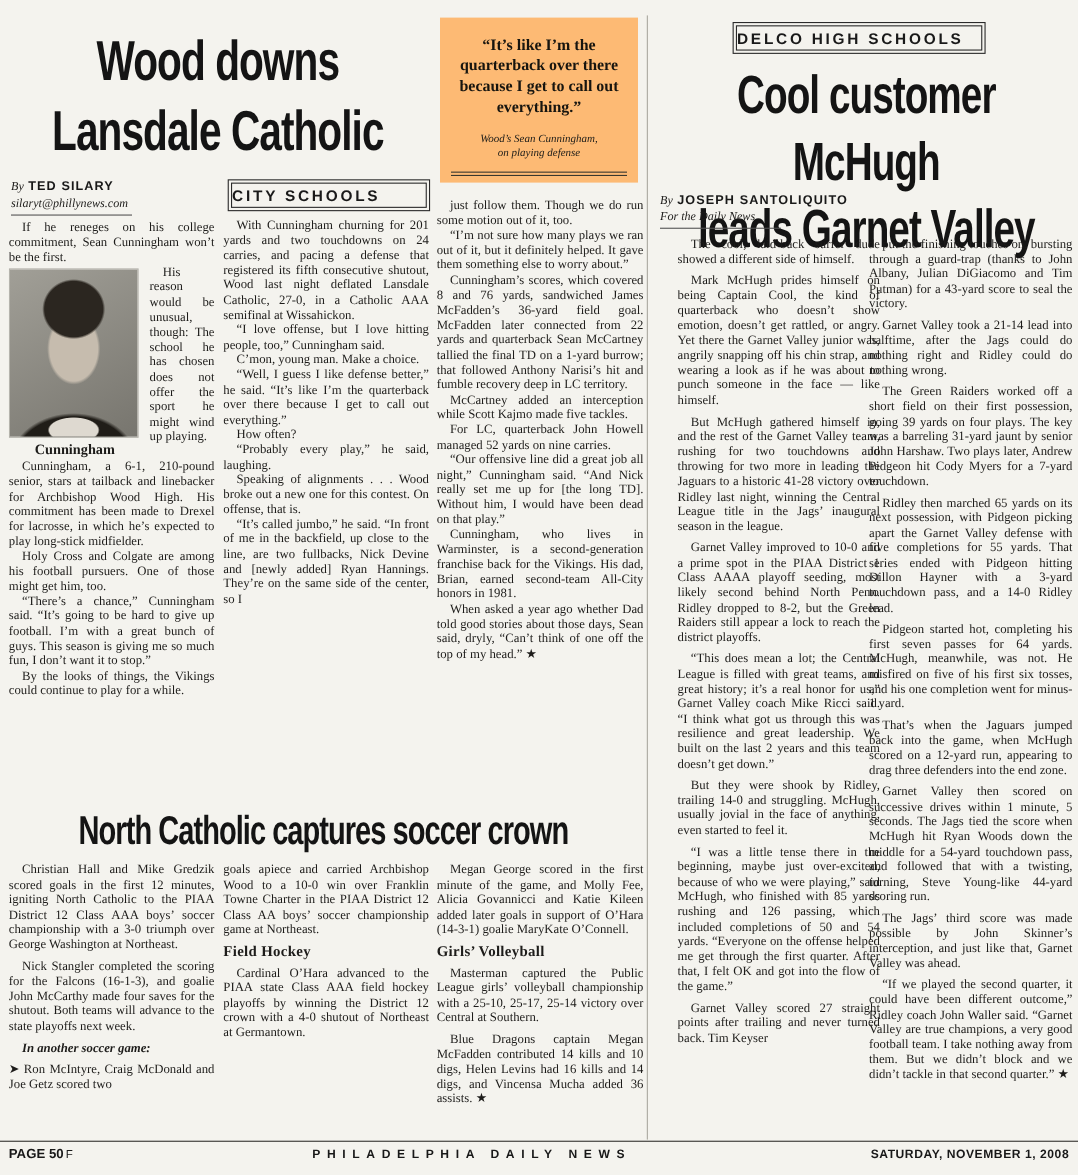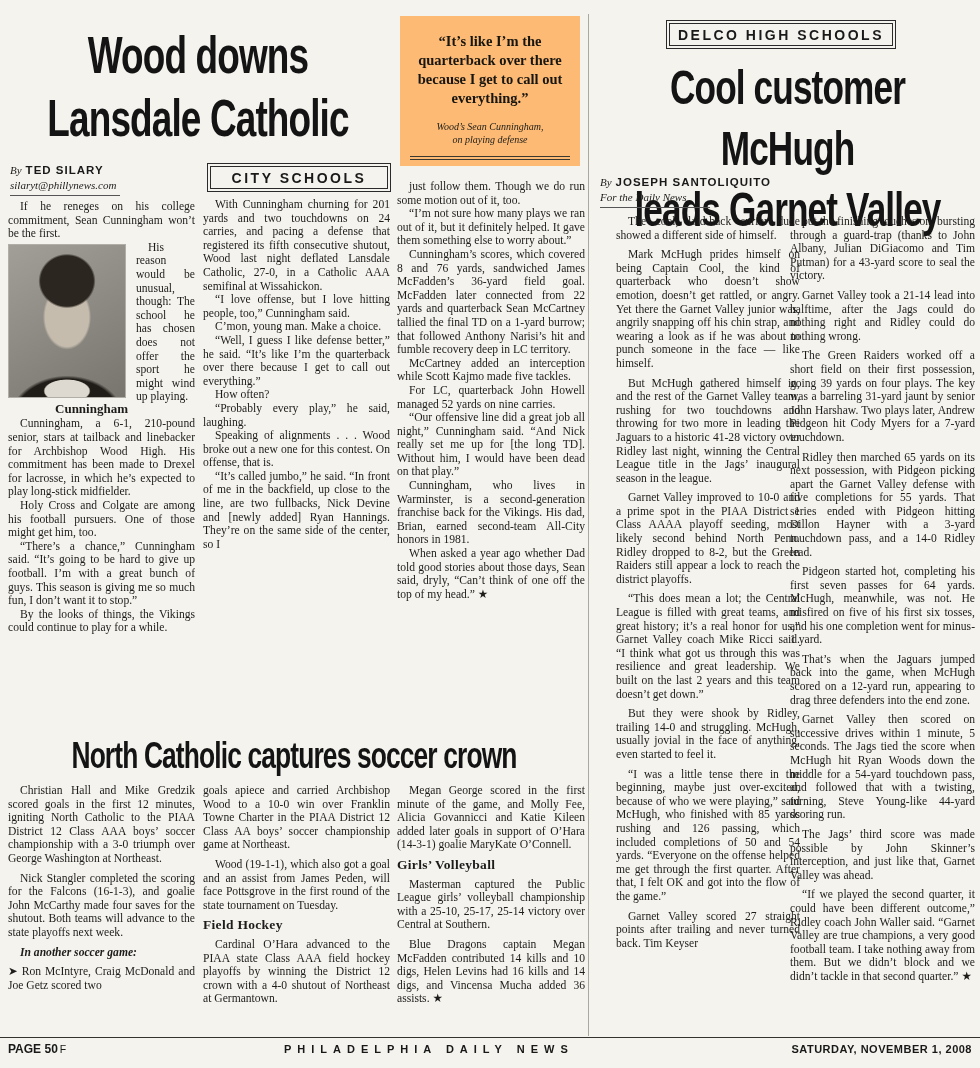--- a/index.html
+++ b/index.html
@@ -7,21 +7,21 @@
        font-family:"Liberation Serif",serif;color:#1d1c1a;}
   .abs{position:absolute;}
 
   
   .headline{font-family:"Liberation Sans",sans-serif;font-weight:700;color:#141414;
             text-align:center;letter-spacing:-1px;}
   .cond{transform:scale(0.88,1.22);transform-origin:50% 0;}
 
   
   .kicker-outer{border:1px solid #2a2a2a;padding:2px;background:#f4f3ee;}
-  .kicker-inner{border:1px solid #2a2a2a;text-align:center;
+  .kicker-inner{border:1px solid #2a2a2a;text-align:left;
                 font-family:"Liberation Sans",sans-serif;font-weight:700;
                 font-size:14px;letter-spacing:2.5px;padding:3px 0 2px;color:#191919;}
 
   
   .byline-by{font-style:italic;font-size:11px;}
   .byline-name{font-family:"Liberation Sans",sans-serif;font-weight:700;font-size:11.5px;
                letter-spacing:1px;color:#191919;}
   .byline-sub{font-style:italic;font-size:11px;margin-top:1px;}
   .byline-rule{width:110px;border-top:1px solid #555;margin-top:4px;}
 
@@ -36,21 +36,21 @@
 
   
   .photo-block{float:left;width:120px;margin:3px 8px 2px 0;}
   .photo{width:116px;height:152px;border:1px solid #b0aea7;
     background:
       radial-gradient(44px 42px at 58px 36px,#2b2620 60%,rgba(0,0,0,0) 65%),
       radial-gradient(34px 46px at 58px 72px,#c6bcae 64%,rgba(0,0,0,0) 71%),
       radial-gradient(40px 20px at 58px 146px,#ded9d0 55%,rgba(0,0,0,0) 59%),
       radial-gradient(82px 64px at 58px 176px,#201d18 66%,rgba(0,0,0,0) 71%),
       linear-gradient(150deg,#a19f97 0%,#77756e 100%);}
-  .photo-caption{font-weight:700;font-size:13px;padding-top:4px;text-align:right;}
+  .photo-caption{font-weight:700;font-size:13px;padding-top:4px;text-align:center;}
 
   
   .pullquote{background:#fdba74;text-align:center;padding:16px 10px 8px;box-sizing:border-box;}
   .pq-text{font-weight:700;font-size:14.5px;line-height:1.32;color:#17150f;}
   .pq-attr{font-style:italic;font-size:10px;line-height:1.35;margin-top:11px;color:#23211b;}
   .pq-rule{border-top:1px solid #3a382f;border-bottom:1px solid #3a382f;height:2px;margin-top:9px;}
 
   .vrule{width:1px;background:#aaa89f;}
   .footer-rule{border-top:1.5px solid #33322e;}
   .footer{display:flex;justify-content:space-between;align-items:baseline;
@@ -187,21 +187,20 @@
       <p class="para">Christian Hall and Mike Gredzik scored goals in the first 12 minutes, igniting North Catholic to the PIAA District 12 Class AAA boys’ soccer championship with a 3-0 triumph over George Washington at Northeast.</p>
       <p class="para">Nick Stangler completed the scoring for the Falcons (16-1-3), and goalie John McCarthy made four saves for the shutout. Both teams will advance to the state playoffs next week.</p>
       <p class="para s-lead">In another soccer game:</p>
       <p class="para s-bullet">➤ Ron McIntyre, Craig McDonald and Joe Getz scored two</p>
     </div>
 </div>
 
 <div class="abs body-col loose" style="left:203px;top:784px;width:187px;height:248px;">
   <div>
       <p class="para s-bullet">goals apiece and carried Archbishop Wood to a 10-0 win over Franklin Towne Charter in the PIAA District 12 Class AA boys’ soccer championship game at Northeast.</p>
-      <p class="para">Wood (19-1-1), which also got a goal and an assist from James Peden, will face Pottsgrove in the first round of the state tournament on Tuesday.</p>
       <p class="para s-subhead">Field Hockey</p>
       <p class="para">Cardinal O’Hara advanced to the PIAA state Class AAA field hockey playoffs by winning the District 12 crown with a 4-0 shutout of Northeast at Germantown.</p>
     </div>
 </div>
 
 <div class="abs body-col loose" style="left:397px;top:784px;width:188px;height:248px;">
   <div>
       <p class="para">Megan George scored in the first minute of the game, and Molly Fee, Alicia Govannicci and Katie Kileen added later goals in support of O’Hara (14-3-1) goalie MaryKate O’Connell.</p>
       <p class="para s-subhead">Girls’ Volleyball</p>
       <p class="para">Masterman captured the Public League girls’ volleyball championship with a 25-10, 25-17, 25-14 victory over Central at Southern.</p>

